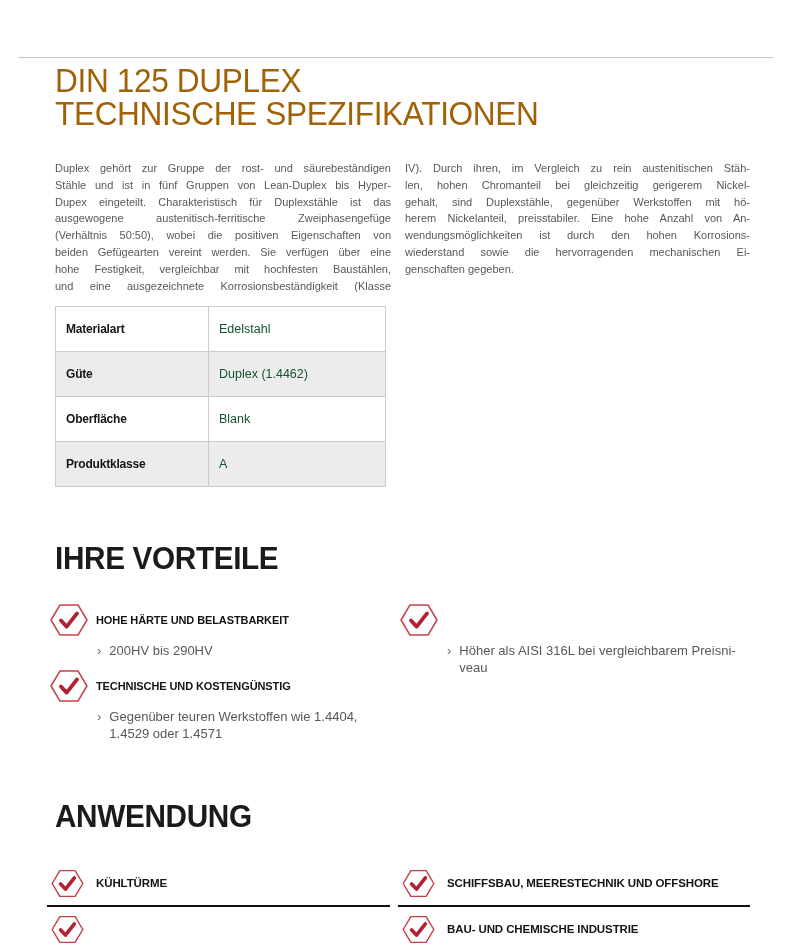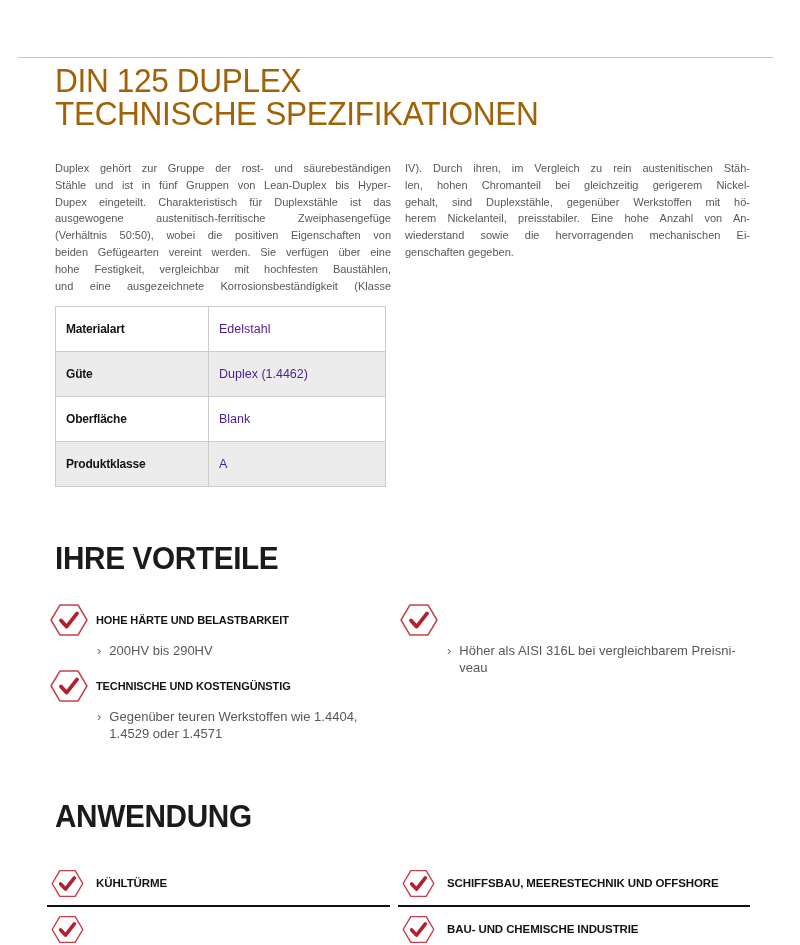--- a/index.html
+++ b/index.html
@@ -15,21 +15,21 @@
   .intro { display: flex; gap: 14px; margin-top: 30px; color: #58585a; font-size: 11px; line-height: 16.8px; }
   .intro-col-left  { width: 336px; }
   .intro-col-right { width: 345px; }
   .jline { text-align: justify; text-align-last: justify; }
   .jline.lastline { text-align-last: left; }
 
   table.spec-table { margin-top: 12px; width: 331px; border-collapse: collapse; }
   table.spec-table td { border: 1px solid #cccccc; height: 45px; vertical-align: middle; padding-left: 10px; }
   table.spec-table tr:nth-child(even) td { background: #ececec; }
   td.spec-label { width: 153px; font-weight: 700; font-size: 12px; color: #141414; letter-spacing: -0.2px; }
-  td.spec-value { font-size: 12.5px; color: #4c1d95; }
+  td.spec-value { font-size: 12.5px; color: #14532d; }
 
   h2.section-title { font-size: 32px; line-height: 30px; color: #1b1b1b; font-weight: 700; }
   h2.vorteile { margin-top: 56px; }
   h2.anwendung { margin-top: 49px; }
 
   .adv-grid { display: flex; gap: 14px; margin-top: 30px; }
   .adv-col-left { width: 336px; }
   .adv-col-right { width: 345px; }
   .adv-item { margin-bottom: 10px; }
   .adv-head { display: flex; align-items: center; gap: 8px; margin-left: -5px; }
@@ -69,20 +69,21 @@
         <div class="jline">(Verhältnis 50:50), wobei die positiven Eigenschaften von</div>
         <div class="jline">beiden Gefügearten vereint werden. Sie verfügen über eine</div>
         <div class="jline">hohe Festigkeit, vergleichbar mit hochfesten Baustählen,</div>
         <div class="jline">und eine ausgezeichnete Korrosionsbeständigkeit (Klasse</div>
       </div>
       <div class="intro-col-right">
         <div class="jline">IV). Durch ihren, im Vergleich zu rein austenitischen Stäh-</div>
         <div class="jline">len, hohen Chromanteil bei gleichzeitig gerigerem Nickel-</div>
         <div class="jline">gehalt, sind Duplexstähle, gegenüber Werkstoffen mit hö-</div>
         <div class="jline">herem Nickelanteil, preisstabiler. Eine hohe Anzahl von An-</div>
+        <div class="jline">wendungsmöglichkeiten ist durch den hohen Korrosions-</div>
         <div class="jline">wiederstand sowie die hervorragenden mechanischen Ei-</div>
         <div class="jline lastline">genschaften gegeben.</div>
       </div>
     </div>
 
     <table class="spec-table">
       <tbody>
         <tr>
           <td class="spec-label">Materialart</td>
           <td class="spec-value">Edelstahl</td>

